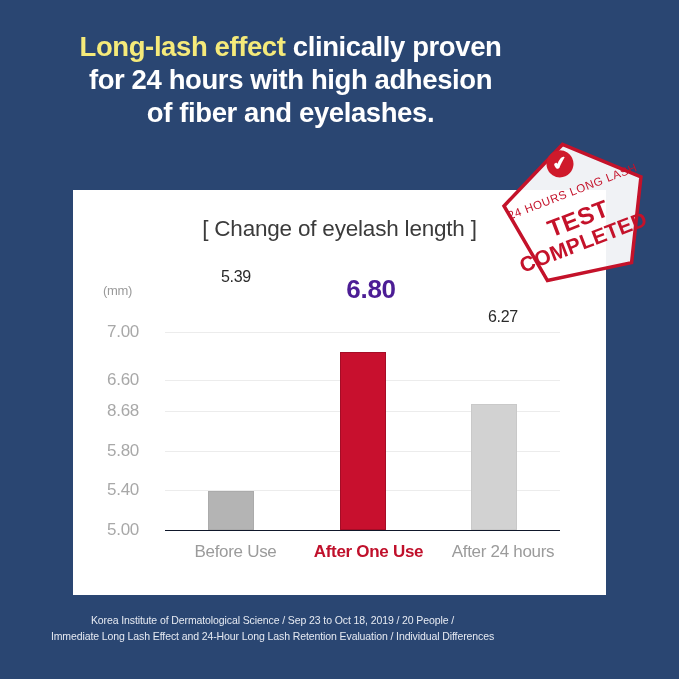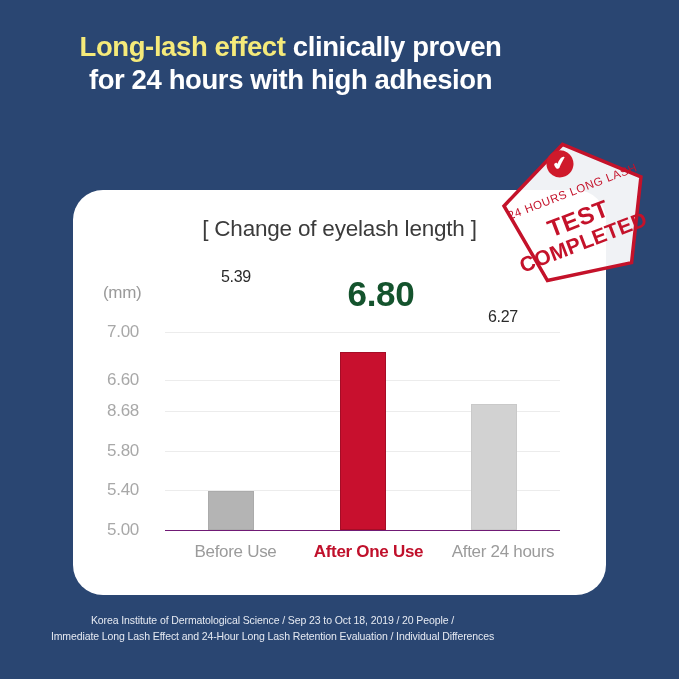--- a/index.html
+++ b/index.html
@@ -25,73 +25,72 @@
   }
   .headline .hl-line { display:block; white-space:nowrap; }
   .headline .accent { color:#f5ea7a; }
 
   
   .card {
     position:absolute;
     left:73px; top:190px;
     width:533px; height:405px;
     background:#ffffff;
-    border-radius:30px;
   }
 
   .chart-title {
     position:absolute;
     left:0; top:26px;
     width:533px;
     text-align:center;
     font-size:22.5px;
     color:#3b3b3b;
     letter-spacing:-0.2px;
     white-space:nowrap;
   }
 
   
   .unit-label {
     position:absolute;
     left:30px; top:93px;
-    font-size:17px;
+    font-size:13px;
     color:#9a9a9a;
     letter-spacing:-0.3px;
   }
   .vlabel {
     position:absolute;
     top:78px;
     text-align:center;
     font-size:16px;
     color:#2b2b2b;
     letter-spacing:-0.3px;
   }
   .vlabel.v0 { left:108px; width:110px; }
   .vlabel.v1 {
-    left:248px; width:120px;
+    left:238px; width:120px;
     top:84px;
-    font-size:35px;
-    font-weight:bold;
-    color:#14532d;
+    font-size:26px;
+    font-weight:bold;
+    color:#4c1d95;
   }
   .vlabel.v2 { left:375px; width:110px;margin-top:40px; }
 
   
   .plot {
     position:absolute;
     left:92px; top:142px;
     width:395px; height:198px;
   }
   .gridline {
     position:absolute;
     left:0; width:395px;
     height:1px;
     background:#ececec;
   }
-  .gridline.base { background:#701a75; }
+  .gridline.base { background:#0f172a; }
   .ytick {
     position:absolute;
     right:100%;
     margin-right:26px;
     transform:translateY(-50%);
     font-size:17px;
     color:#a8a8a8;
     white-space:nowrap;
     letter-spacing:-0.3px;
   }
@@ -180,20 +179,21 @@
     letter-spacing:-0.1px;
   }
   .footnote span { display:block; white-space:nowrap; }
 </style>
 </head>
 <body>
 
 <div class="headline">
   <span class="hl-line"><span class="accent">Long-lash effect</span><span> clinically proven</span></span>
   <span class="hl-line">for 24 hours with high adhesion</span>
+  <span class="hl-line">of fiber and eyelashes.</span>
 </div>
 
 <div class="card">
 
   <div class="chart-title">[ Change of eyelash length ]</div>
 
   <div class="unit-label">(mm)</div>
 
   <div class="vlabel v0">5.39</div>
   <div class="vlabel v1">6.80</div>

